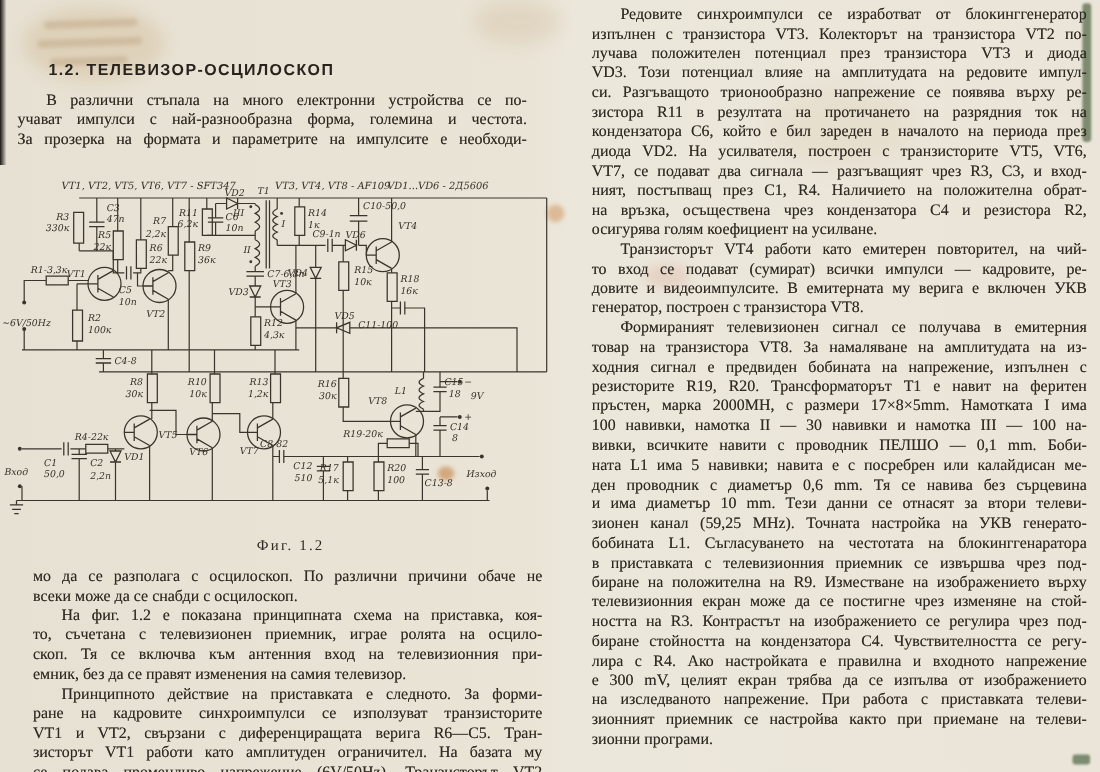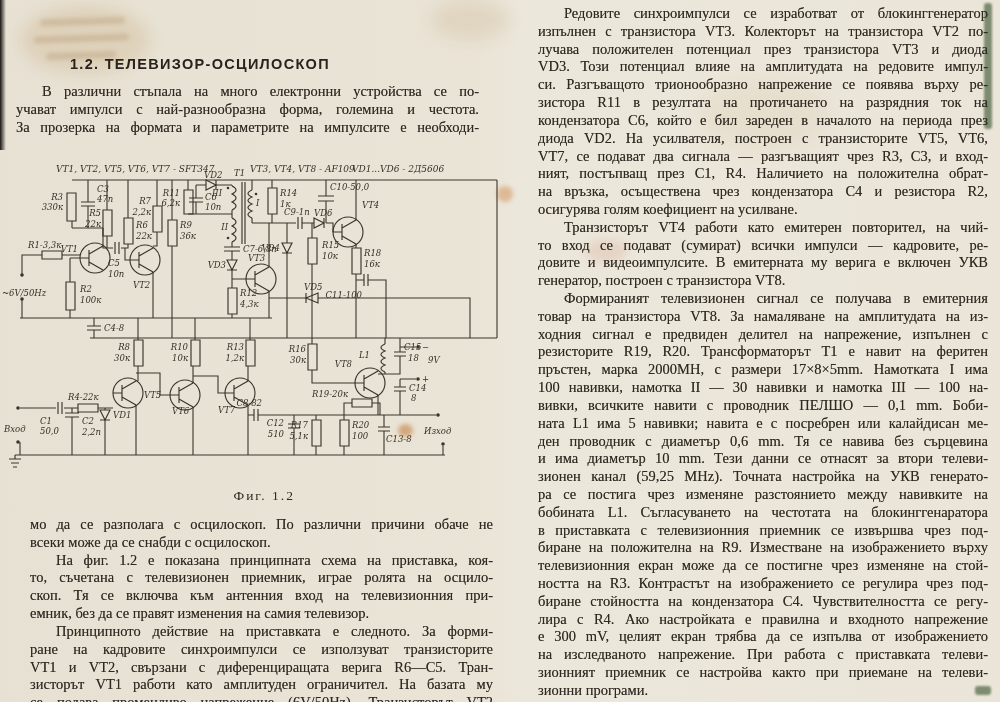--- a/index.html
+++ b/index.html
@@ -4,21 +4,21 @@
 <style>
   html,body{margin:0;padding:0;}
   #page{position:relative;width:1000px;height:702px;overflow:hidden;
     background:linear-gradient(90deg,#e7e1d3 0%,#eae4d6 48%,#ece7db 52%,#eae5d8 100%);
     font-family:"Liberation Serif",serif;color:#2b2620;}
   .col{position:absolute;}
   .tl{font-size:14.5px;line-height:17.82px;text-align:justify;text-align-last:justify;
       white-space:normal;color:#2e2922;text-shadow:0 0 .4px rgba(45,40,30,.55);}
   .tl.end{text-align-last:left;}
   .tl.ind{text-indent:26px;}
-  #heading{position:absolute;left:70px;top:56px;font-family:"Liberation Sans",sans-serif;
+  #heading{position:absolute;left:44px;top:56px;font-family:"Liberation Sans",sans-serif;
       font-weight:bold;font-size:14.5px;letter-spacing:1.3px;color:#28231d;}
   #caption{position:absolute;left:165px;top:488px;width:130px;text-align:right;
       font-size:13.5px;letter-spacing:2px;color:#2e2922;}
   svg#schematic{position:absolute;left:0px;top:148px;}
   .w,.cmp{fill:none;stroke:#3a352c;stroke-width:1.1;}
   .cmp{stroke-width:1.15;}
   .dot{fill:#3a352c;stroke:none;}
   .lb{font:italic 8.5px "DejaVu Serif",serif;fill:#352f26;}
   .lg{font:italic 9px "DejaVu Serif",serif;fill:#352f26;}
   .e{text-anchor:end}
@@ -260,30 +260,29 @@
     <div class="tl">VT7, се подават два сигнала — разгъващият чрез R3, C3, и вход-</div>
     <div class="tl">ният, постъпващ през C1, R4. Наличието на положителна обрат-</div>
     <div class="tl">на връзка, осъществена чрез кондензатора C4 и резистора R2,</div>
     <div class="tl end">осигурява голям коефициент на усилване.</div>
     <div class="tl ind">Транзисторът VT4 работи като емитерен повторител, на чий-</div>
     <div class="tl">то вход се подават (сумират) всички импулси — кадровите, ре-</div>
     <div class="tl">довите и видеоимпулсите. В емитерната му верига е включен УКВ</div>
     <div class="tl end">генератор, построен с транзистора VT8.</div>
     <div class="tl ind">Формираният телевизионен сигнал се получава в емитерния</div>
     <div class="tl">товар на транзистора VT8. За намаляване на амплитудата на из-</div>
-    <div class="tl">ходния сигнал е предвиден делител на напрежение, изпълнен с</div>
+    <div class="tl">ходния сигнал е предвиден бобината на напрежение, изпълнен с</div>
     <div class="tl">резисторите R19, R20. Трансформаторът T1 е навит на феритен</div>
     <div class="tl">пръстен, марка 2000МН, с размери 17×8×5mm. Намотката I има</div>
     <div class="tl">100 навивки, намотка II — 30 навивки и намотка III — 100 на-</div>
     <div class="tl">вивки, всичките навити с проводник ПЕЛШО — 0,1 mm. Боби-</div>
     <div class="tl">ната L1 има 5 навивки; навита е с посребрен или калайдисан ме-</div>
     <div class="tl">ден проводник с диаметър 0,6 mm. Тя се навива без сърцевина</div>
     <div class="tl">и има диаметър 10 mm. Тези данни се отнасят за втори телеви-</div>
     <div class="tl">зионен канал (59,25 MHz). Точната настройка на УКВ генерато-</div>
-    <div class="tl">ра се постига чрез изменяне разстоянието между навивките на</div>
     <div class="tl">бобината L1. Съгласуването на честотата на блокинггенаратора</div>
     <div class="tl">в приставката с телевизионния приемник се извършва чрез под-</div>
     <div class="tl">биране на положителна на R9. Изместване на изображението върху</div>
     <div class="tl">телевизионния екран може да се постигне чрез изменяне на стой-</div>
     <div class="tl">ността на R3. Контрастът на изображението се регулира чрез под-</div>
     <div class="tl">биране стойността на кондензатора C4. Чувствителността се регу-</div>
     <div class="tl">лира с R4. Ако настройката е правилна и входното напрежение</div>
     <div class="tl">е 300 mV, целият екран трябва да се изпълва от изображението</div>
     <div class="tl">на изследваното напрежение. При работа с приставката телеви-</div>
     <div class="tl">зионният приемник се настройва както при приемане на телеви-</div>

